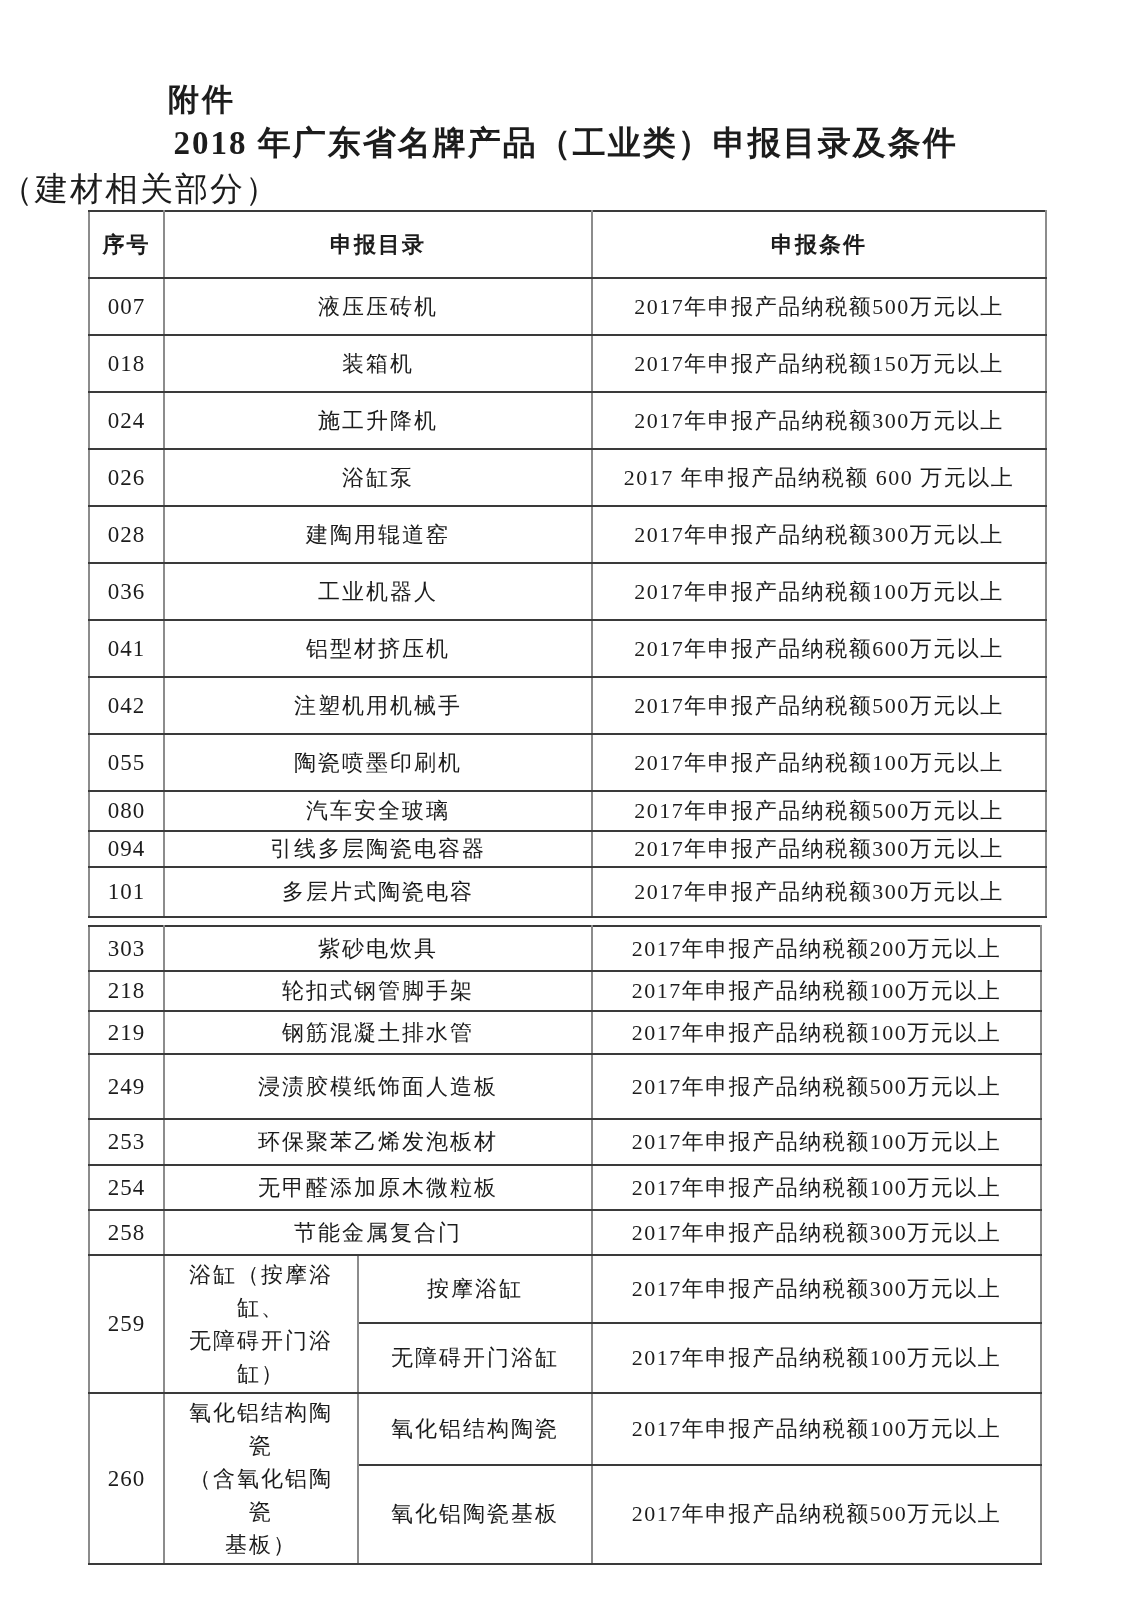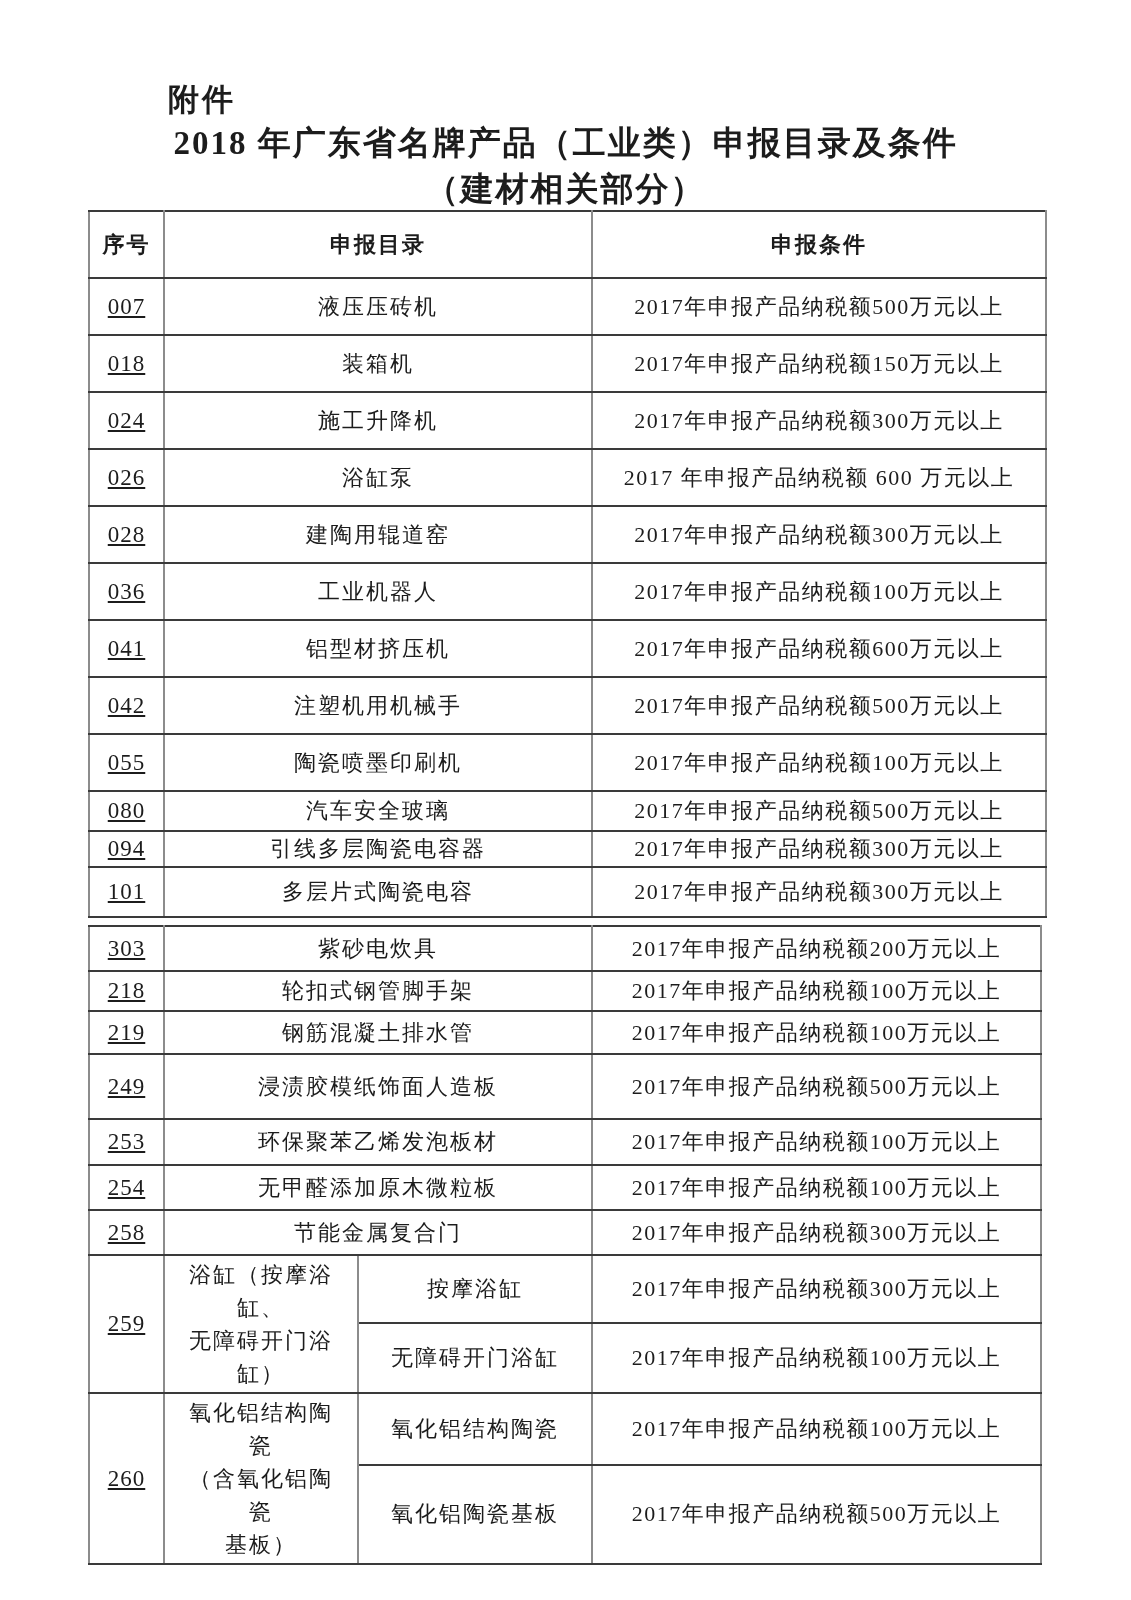--- a/index.html
+++ b/index.html
@@ -29,23 +29,23 @@
     text-align: center;
     font-size: 33px;
     font-weight: bold;
     letter-spacing: 2px;
   }
   .doc-subtitle {
     position: absolute;
     left: 0;
     top: 167px;
     width: 1131px;
-    text-align: center;
+    text-align: left;
     font-size: 33px;
-    font-weight: bold;
+    font-weight: normal;
     letter-spacing: 2px;
   }
   table.tbl {
     position: absolute;
     left: 88px;
     border-collapse: collapse;
     table-layout: fixed;
     border: 2px solid #3a3a3a;
   }
   .tbl1 { top: 210px; width: 957px; }
@@ -59,21 +59,21 @@
     vertical-align: middle;
     font-size: 22px;
     padding: 2px 6px;
     overflow: hidden;
   }
   .tbl td.th {
     font-weight: bold;
     font-size: 22px;
     letter-spacing: 2px;
   }
-  .tbl td.no { font-size: 23px; letter-spacing: 1px; text-decoration: underline; }
+  .tbl td.no { font-size: 23px; letter-spacing: 1px; }
   .tbl td.name { letter-spacing: 2px; }
   .tbl td.cond { letter-spacing: 1.5px; }
   .tbl td.glabel {
     white-space: pre-line;
     line-height: 1.5;
     letter-spacing: 2px;
     padding: 2px 22px;
   }
   
   tr.hdr  { height: 67px; }

